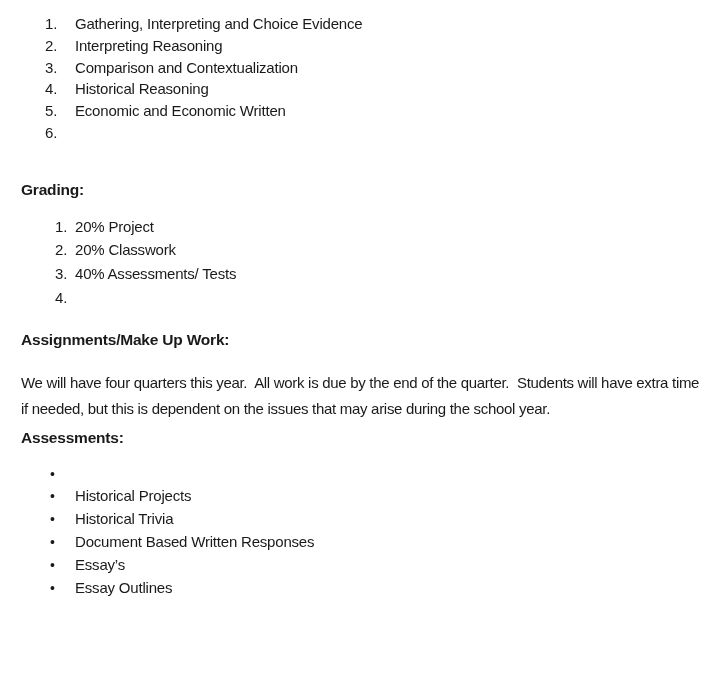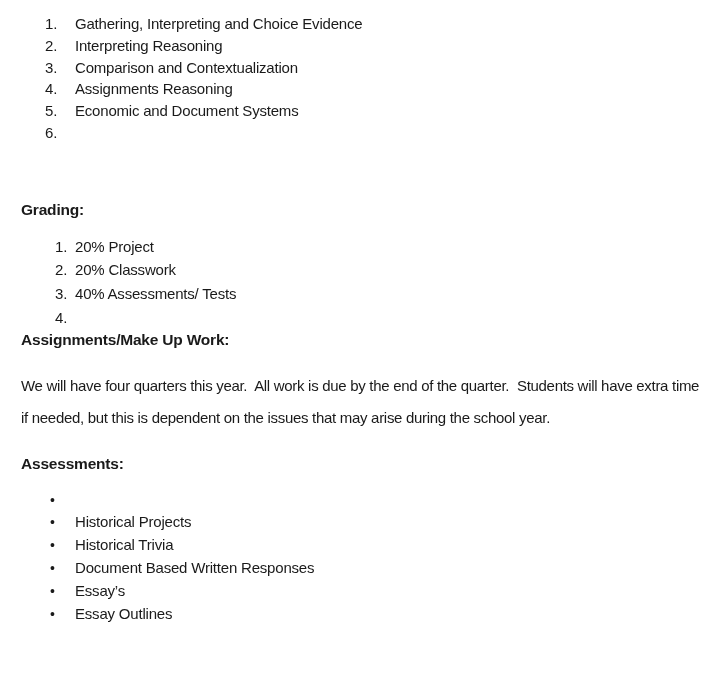--- a/index.html
+++ b/index.html
@@ -44,28 +44,28 @@
     width: 20px;
     flex: 0 0 20px;
   }
   .heading {
     margin: 0 0 0 21px;
     font-weight: bold;
     font-size: 15.5px;
     line-height: 20px;
     letter-spacing: -0.2px;
   }
-  .heading.grading-h   { margin-top: 56px; }
-  .heading.assign-h    { }
-  .heading.assess-h    { margin-top: 20px; }
+  .heading.grading-h   { margin-top: 36px; }
+  .heading.assign-h    { margin-top: 20px; }
+  .heading.assess-h    { margin-top: 6px; }
   .grading-list        { margin-top: 15px; }
   .para {
     margin: 20px 20px 0 21px;
     width: 686px;
-    line-height: 32px;
+    line-height: 26px;
     letter-spacing: -0.3px;
     white-space: pre-wrap;
   }
   .blist {
     margin: 16px 0 0 0;
     padding: 0 0 0 50px;
   }
   .blist .li {
     display: flex;
     align-items: baseline;
@@ -96,26 +96,26 @@
         <span class="txt">Interpreting Reasoning</span>
       </div>
 
       <div class="li">
         <span class="num">3.</span>
         <span class="txt">Comparison and Contextualization</span>
       </div>
 
       <div class="li">
         <span class="num">4.</span>
-        <span class="txt">Assignments Reasoning</span>
+        <span class="txt">Historical Reasoning</span>
       </div>
 
       <div class="li">
         <span class="num">5.</span>
-        <span class="txt">Economic and Document Systems</span>
+        <span class="txt">Economic and Economic Written</span>
       </div>
 
       <div class="li">
         <span class="num">6.</span>
       </div>
     </div>
 
   <div class="heading grading-h">Grading:</div>
 
   <div class="olist grading-list">

